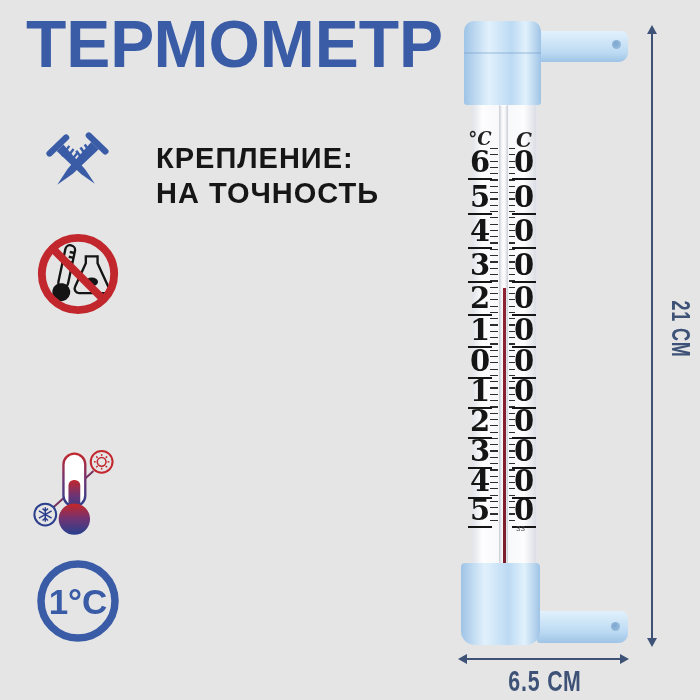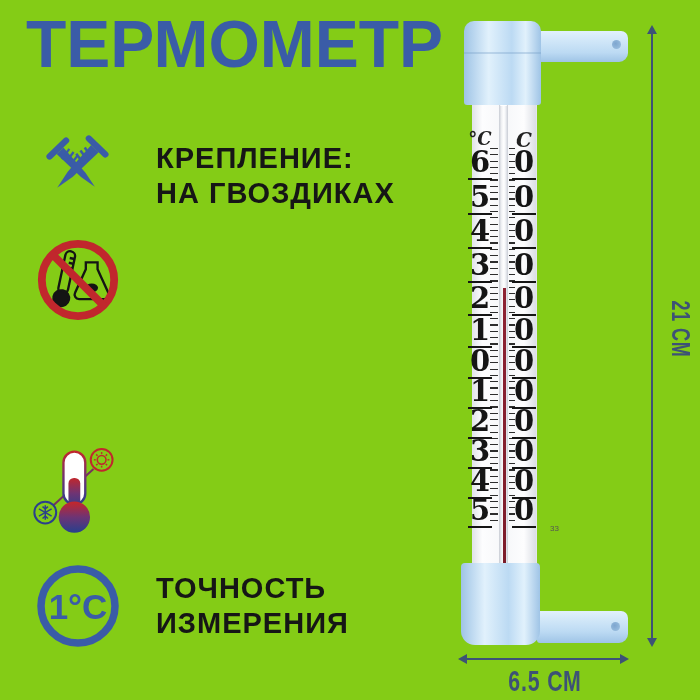--- a/index.html
+++ b/index.html
@@ -1,23 +1,23 @@
 <!DOCTYPE html>
 <html style="--accent_blue: #3A5CA7; --text_dark: #161616; --prohibit_red: #C1272D; --icon_navy: #2B3F8C; --dim_color: #3D5276; --liquid_red: #8E2233; --cap_blue: #BCDAF3; --cap_blue_light: #E1F1FC; --cap_blue_edge: #9FC4E6;"><head>
 <meta charset="utf-8">
 <style>
   html,body{margin:0;padding:0;background:#fff;}
-  .stage{position:relative;width:700px;height:700px;background:#84cc16;overflow:hidden;
+  .stage{position:relative;width:700px;height:700px;background:#e5e5e5;overflow:hidden;
          font-family:"Liberation Sans",sans-serif;}
   
   .title{position:absolute;left:26px;top:6px;font-size:66px;font-weight:bold;
          letter-spacing:0px;color:var(--accent_blue);}
   
   .feature{position:absolute;left:28px;display:flex;align-items:center;height:100px;width:430px;}
-  .icon-cell{width:100px;height:100px;flex:0 0 100px;display:flex;align-items:center;justify-content:center;}
+  .icon-cell{width:100px;height:100px;flex:0 0 100px;display:flex;align-items:flex-start;justify-content:center;}
   .f-text{margin-left:28px;font-size:29px;font-weight:bold;line-height:1.22;
           letter-spacing:1px;color:var(--text_dark);}
   
   .cap-top{position:absolute;left:464px;top:21px;width:77px;height:84px;
     border-radius:10px 10px 3px 3px;z-index:4;
     background:linear-gradient(90deg,var(--cap_blue_edge),var(--cap_blue_light) 32%,var(--cap_blue) 62%,var(--cap_blue_light) 80%,var(--cap_blue_edge));}
   .cap-top::after{content:"";position:absolute;left:0;top:31px;width:100%;height:2px;background:rgba(120,160,200,.35);}
   .arm-top{position:absolute;left:538px;top:31px;width:90px;height:31px;z-index:3;
     border-radius:3px 7px 9px 3px;
     background:linear-gradient(180deg,var(--cap_blue_light),var(--cap_blue) 70%,var(--cap_blue_edge));}
@@ -46,21 +46,21 @@
   .ticks{position:absolute;top:148px;height:376px;z-index:2;
     background:repeating-linear-gradient(to bottom,#2e2e2e 0 1.2px,transparent 1.2px 6.3px);}
   .ticks-l{left:490px;width:8px;}
   .ticks-r{left:509px;width:6px;}
   .capillary{position:absolute;left:499px;top:106px;width:9px;height:459px;z-index:2;
     background:linear-gradient(90deg,#c8ccd4,#f2f3f5 30%,#ffffff 55%,#eceef2 75%,#c8ccd4);}
   .cap-loop{position:absolute;left:499px;top:102px;width:9px;height:11px;z-index:2;box-sizing:border-box;
     border:1.5px solid #c6cad2;border-bottom:none;border-radius:5px 5px 0 0;background:#fff;}
   .liquid{position:absolute;left:503px;top:288px;width:3px;height:276px;z-index:3;
     background:linear-gradient(180deg,var(--liquid_red),#7c1c2a);}
-  .maker{position:absolute;left:516px;top:524px;z-index:2;font-size:8px;color:#555;margin-left:34px;}
+  .maker{position:absolute;left:516px;top:524px;z-index:2;font-size:8px;color:#555;}
   
   .vline{position:absolute;left:651px;top:30px;width:2px;height:612px;background:var(--dim_color);}
   .hline{position:absolute;left:463px;top:658px;width:163px;height:2px;background:var(--dim_color);}
   .ah{position:absolute;width:0;height:0;}
   .ah-up{left:647px;top:25px;border-left:5px solid transparent;border-right:5px solid transparent;border-bottom:9px solid var(--dim_color);}
   .ah-down{left:647px;top:638px;border-left:5px solid transparent;border-right:5px solid transparent;border-top:9px solid var(--dim_color);}
   .ah-left{left:458px;top:654px;border-top:5px solid transparent;border-bottom:5px solid transparent;border-right:9px solid var(--dim_color);}
   .ah-right{left:620px;top:654px;border-top:5px solid transparent;border-bottom:5px solid transparent;border-left:9px solid var(--dim_color);}
   .dim-label{position:absolute;font-weight:bold;color:var(--dim_color);letter-spacing:1px;white-space:nowrap;}
   .dim-h{left:680px;top:329px;font-size:22px;transform:translate(-50%,-50%) rotate(90deg) scale(0.82,1.15);}
@@ -91,21 +91,21 @@
             <polygon points="-5,4 5,4 3.4,38 0,56 -3.4,38"></polygon>
             <rect x="-6" y="10" width="12" height="2.4" transform="rotate(10)"></rect>
             <rect x="-6" y="15" width="12" height="2.4" transform="rotate(10)"></rect>
             <rect x="-6" y="20" width="12" height="2.4" transform="rotate(10)"></rect>
           </g>
         </g>
       </svg>
     </div>
     <div class="f-text">
       <div>КРЕПЛЕНИЕ:</div>
-      <div>НА ГВОЗДИКАХ</div>
+      <div>НА ТОЧНОСТЬ</div>
     </div>
   </div>
 
   <div class="feature" style="top:230px">
     <div class="icon-cell">
       <svg width="88" height="88" viewBox="0 0 90 90">
         <g fill="none" stroke="#141414" stroke-width="2.4">
           <g transform="translate(32,44) rotate(12)">
             <rect x="-5" y="-29" width="10" height="44" rx="5"></rect>
             <line x1="0" y1="-22" x2="5" y2="-22"></line>
@@ -173,24 +173,20 @@
     </div>
   </div>
 
   <div class="feature" style="top:556px">
     <div class="icon-cell">
       <svg width="90" height="90" viewBox="0 0 90 90" class="ic-blue">
         <circle cx="45" cy="45" r="37" fill="none" stroke="currentColor" stroke-width="7.5"></circle>
         <text x="45" y="58" text-anchor="middle" font-size="35" font-weight="bold" fill="currentColor" font-family="Liberation Sans, sans-serif">1°С</text>
       </svg>
     </div>
-    <div class="f-text">
-      <div>ТОЧНОСТЬ</div>
-      <div>ИЗМЕРЕНИЯ</div>
-    </div>
   </div>
 
   <div>
     <div class="tube"></div>
     <div class="unit dl" style="font-size:18px">°C</div>
     <div class="unit dr">C</div>
     <div class="ticks ticks-l"></div>
     <div class="ticks ticks-r"></div>
     <div class="cap-loop"></div>
     <div class="capillary"></div>

